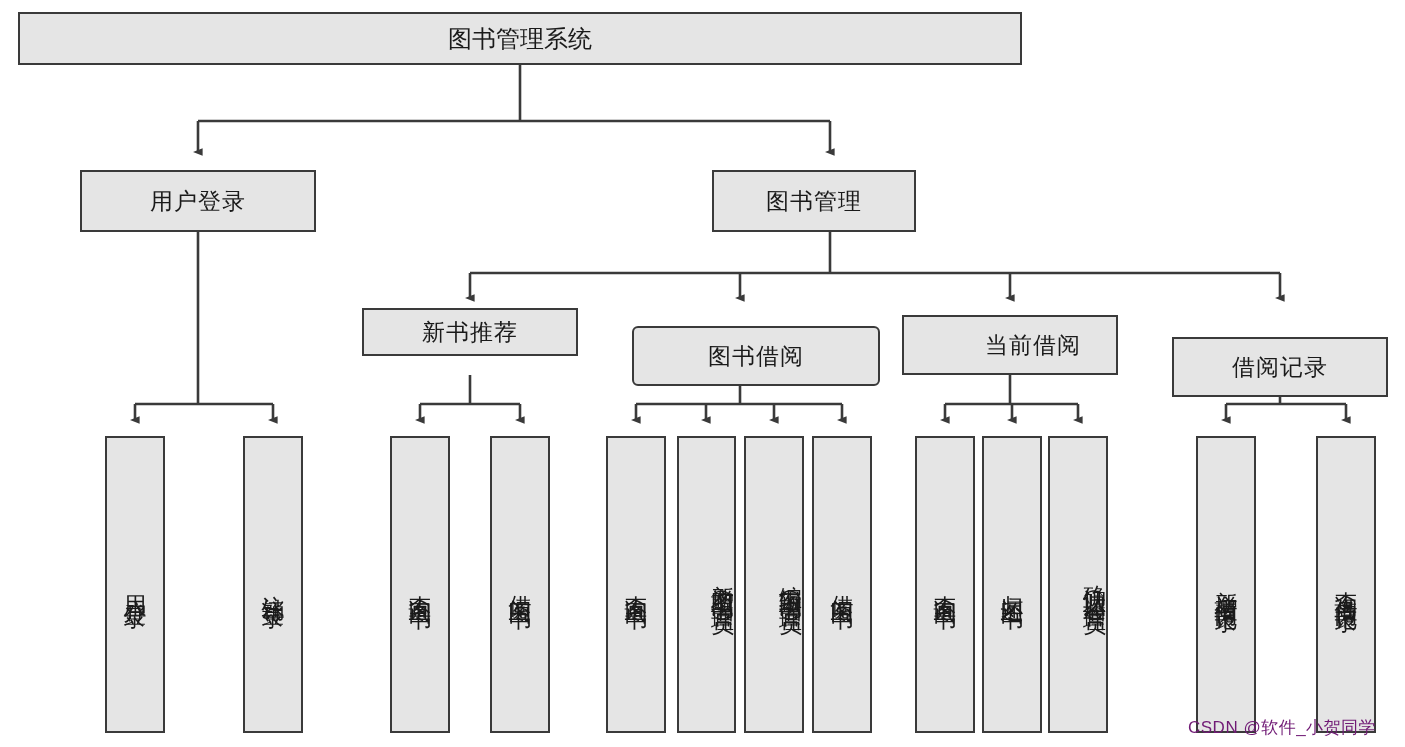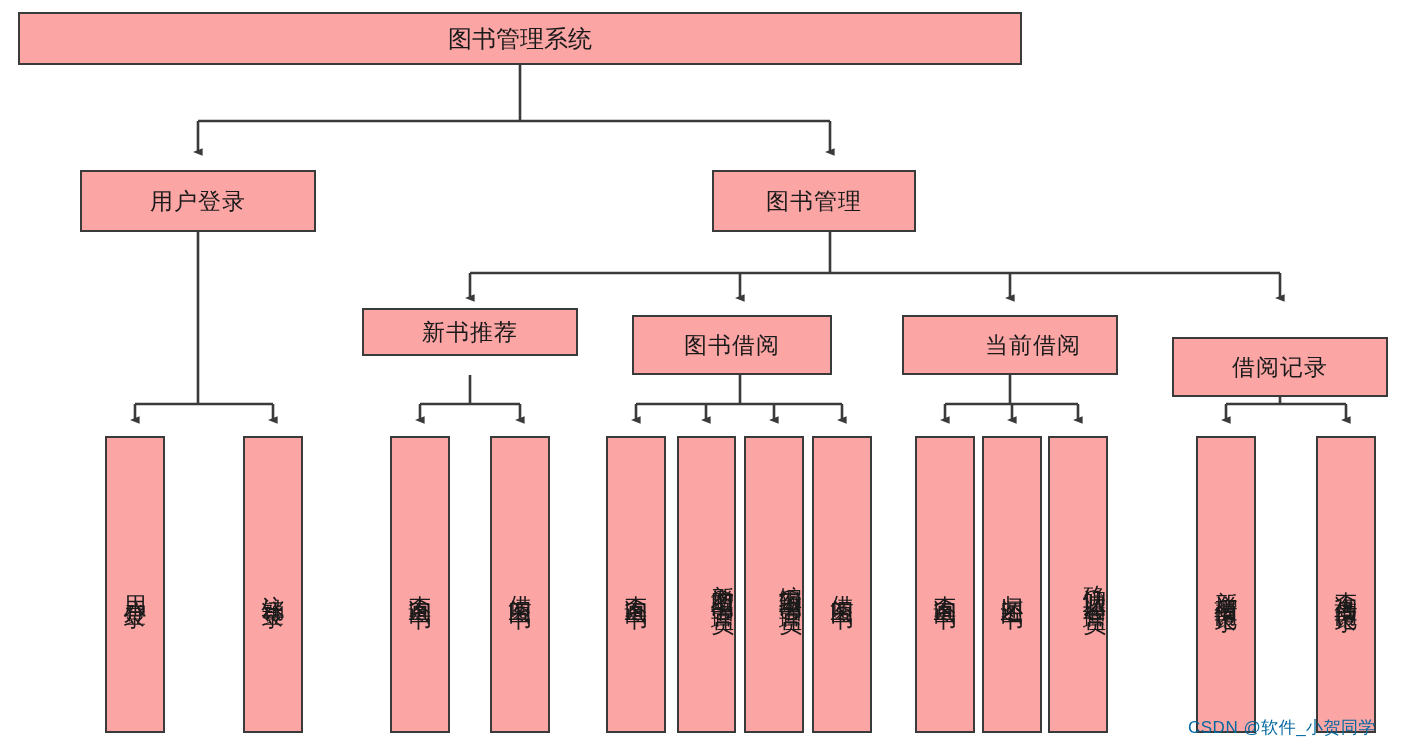--- a/index.html
+++ b/index.html
@@ -4,39 +4,39 @@
 <style>
   html,body{margin:0;padding:0;background:#ffffff;}
   body{
     width:1405px;height:747px;overflow:hidden;
     font-family:"Liberation Sans","DejaVu Sans",sans-serif;
   }
   #stage{position:relative;width:1405px;height:747px;background:#fff;}
   svg#wires{position:absolute;left:0;top:0;width:1405px;height:747px;}
   .node{
     position:absolute;box-sizing:border-box;
-    border:2.5px solid #3a3a3a;background:#fca5a5;
+    border:2.5px solid #3a3a3a;background:#e5e5e5;
     display:flex;align-items:center;justify-content:center;
     color:#1a1a1a;
   }
   .node.h{ font-size:23px; letter-spacing:1px; }
   .node.root{ font-size:24px; }
   .node.leaf{
     writing-mode:vertical-rl;
     text-orientation:upright;
     font-size:23px;
     letter-spacing:4px;
     padding:6px 0;
     line-height:1;
   }
   .node.leaf.anchor-top{ align-items:flex-start; justify-content:center; }
   .node.leaf.anchor-mid{ align-items:center; justify-content:center; }
   .wm{
     position:absolute;
-    color:#0369a1;
+    color:#701a75;
     font-size:17px;
     white-space:nowrap;
     letter-spacing:0.5px;
   }
 </style>
 </head>
 <body>
 
 <div id="stage">
 
@@ -89,21 +89,21 @@
       <path d="M1346,404 L1346,420" marker-end="url(#arrow)"></path>
     </g>
   </svg>
 
   <div class="node root" style="left:18px;top:12px;width:1004px;height:53px;">图书管理系统</div>
 
   <div class="node h" style="left:80px;top:170px;width:236px;height:62px;">用户登录</div>
   <div class="node h" style="left:712px;top:170px;width:204px;height:62px;">图书管理</div>
 
   <div class="node h" style="left:362px;top:308px;width:216px;height:48px;">新书推荐</div>
-  <div class="node h" style="left:632px;top:315px;width:200px;height:60px;">图书借阅</div>
+  <div class="node h" style="left:632px;top:326px;width:248px;height:60px;border-radius:6px;">图书借阅</div>
   <div class="node h" style="left:902px;top:315px;width:216px;height:60px;padding-left:46px;">当前借阅</div>
   <div class="node h" style="left:1172px;top:315px;width:216px;height:60px;margin-top:22px;">借阅记录</div>
 
   <div class="node leaf anchor-mid" style="left:105px;top:436px;width:60px;height:297px;">用户登录</div>
   <div class="node leaf anchor-mid" style="left:243px;top:436px;width:60px;height:297px;">注销登录</div>
 
   <div class="node leaf anchor-mid" style="left:390px;top:436px;width:60px;height:297px;">查询图书</div>
   <div class="node leaf anchor-mid" style="left:490px;top:436px;width:60px;height:297px;">借阅图书</div>
 
   <div class="node leaf anchor-mid" style="left:606px;top:436px;width:60px;height:297px;">查询图书</div>

